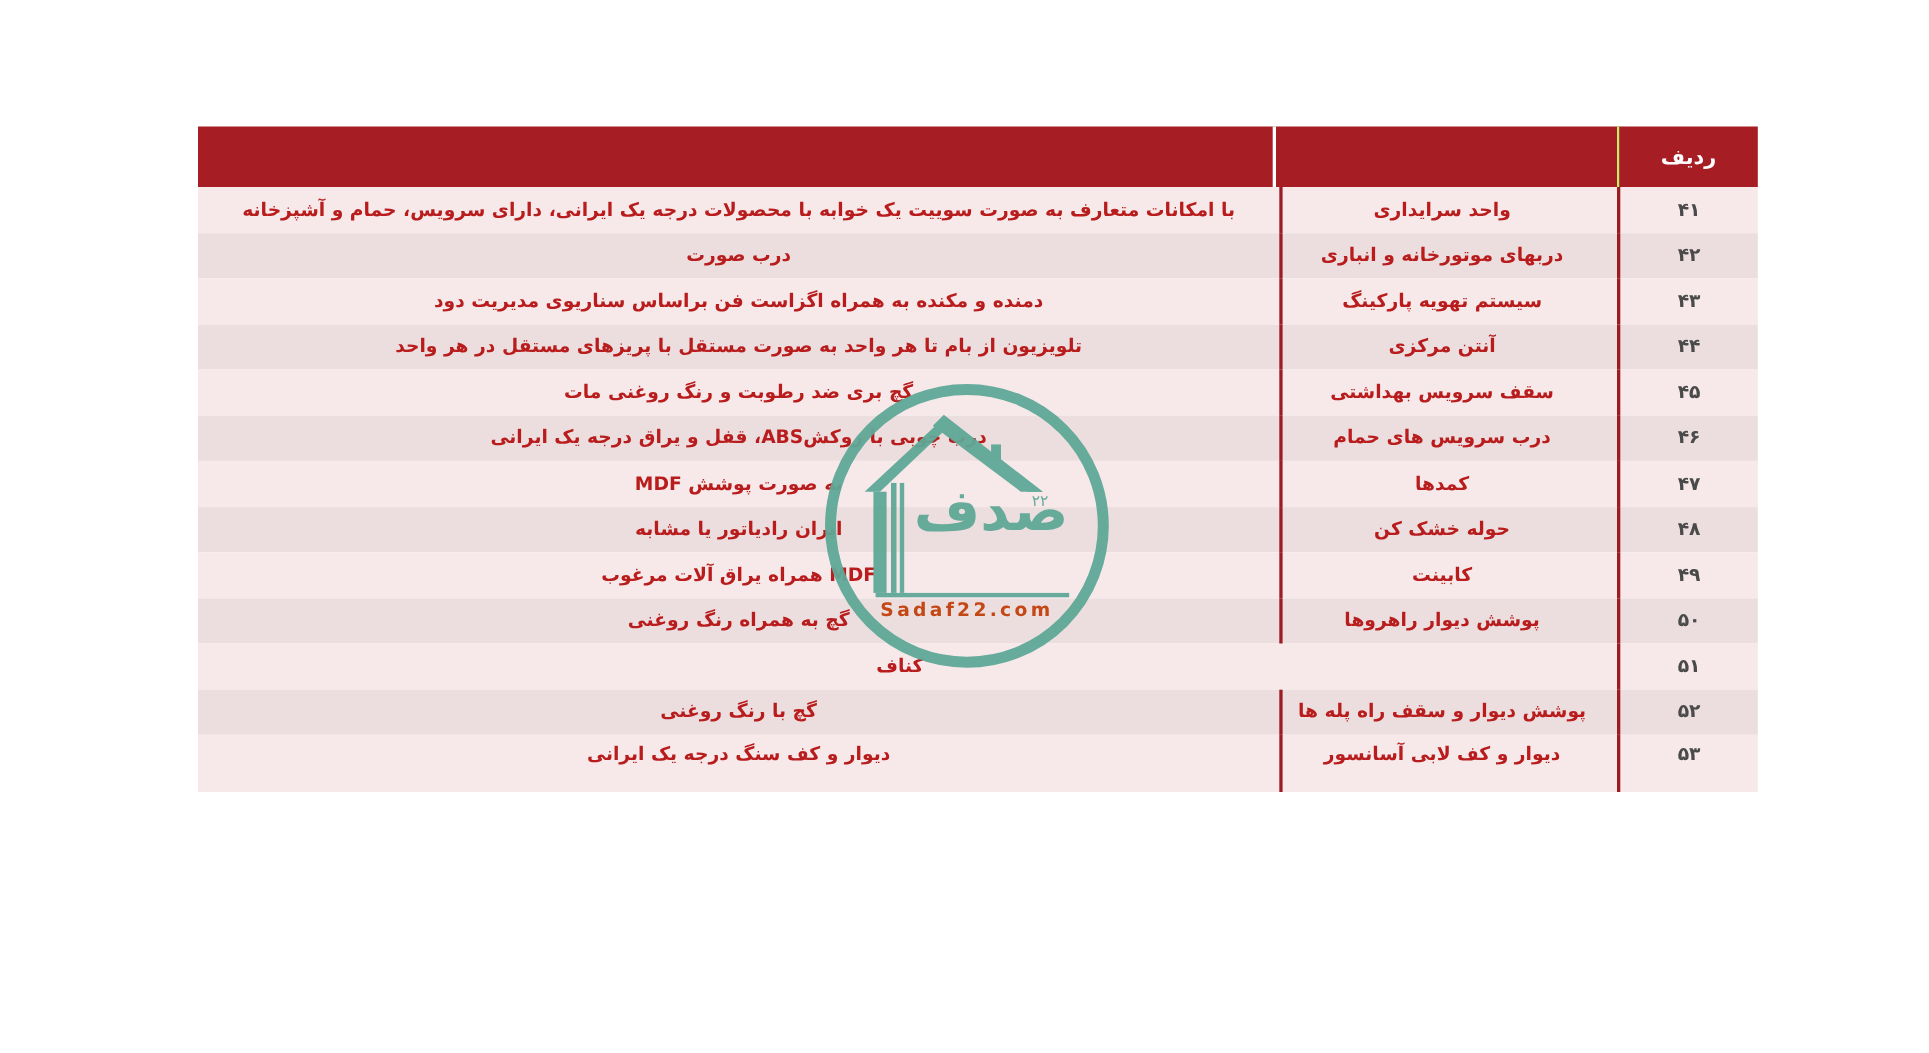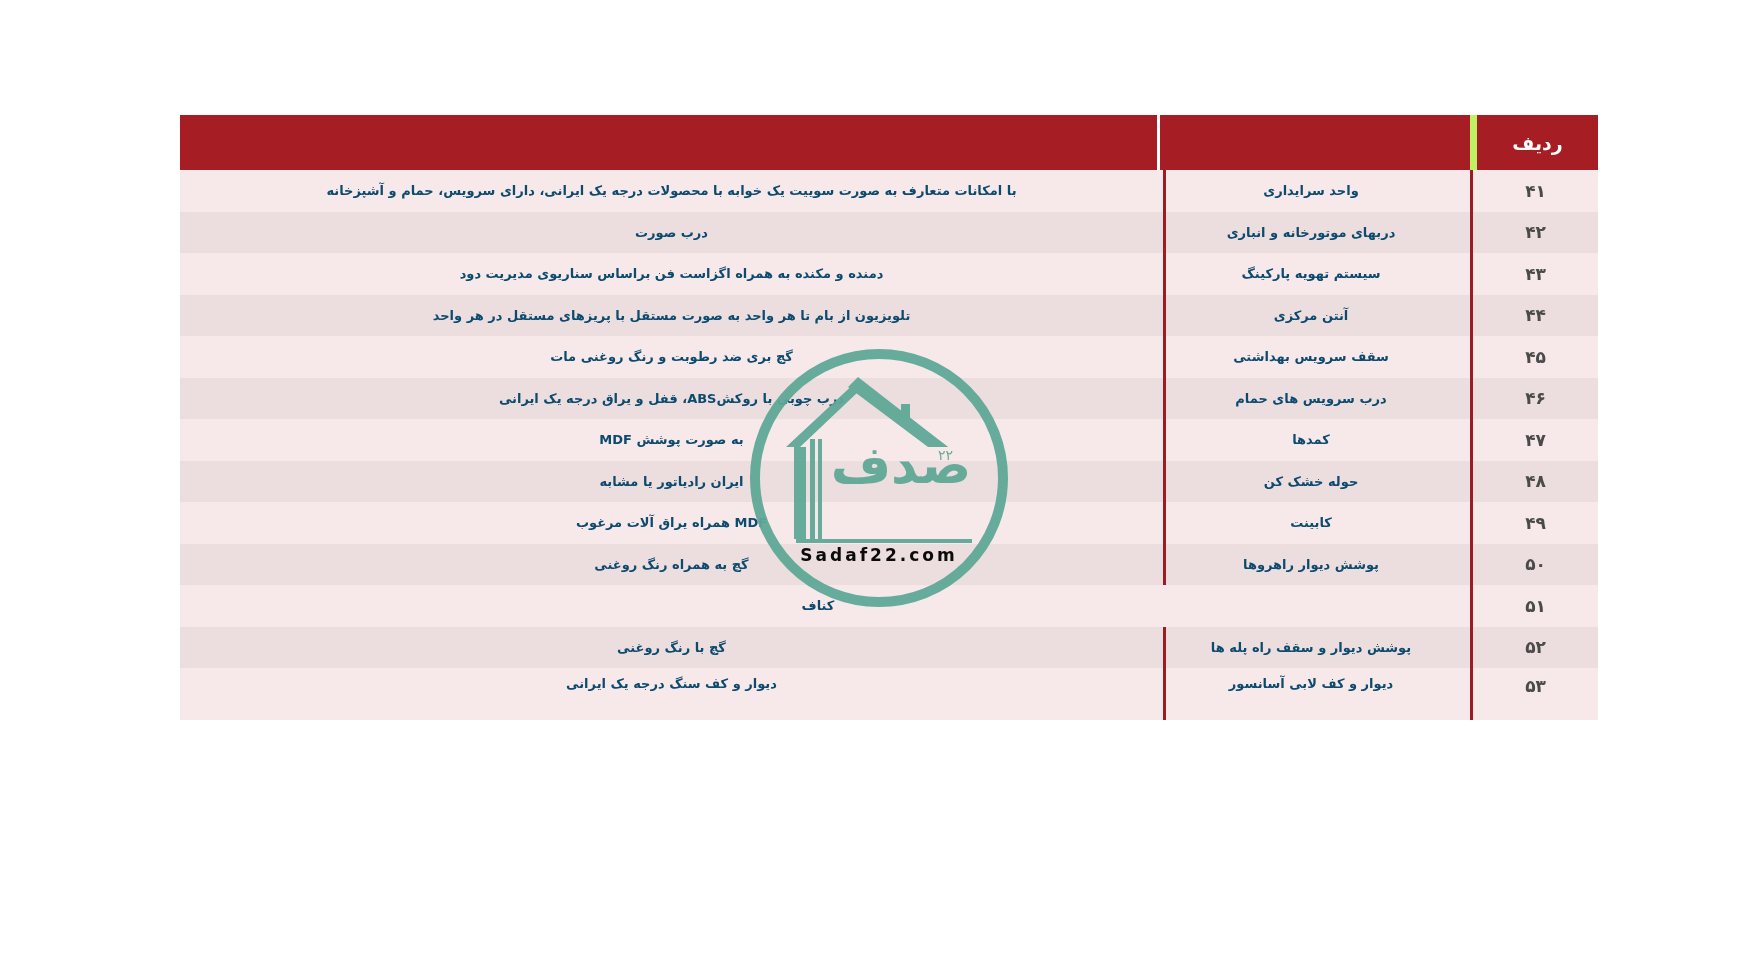--- a/index.html
+++ b/index.html
@@ -32,35 +32,35 @@
       justify-content: center;
       color: #ffffff;
       font-weight: bold;
       font-size: 19px;
       height: 55px;
       box-sizing: border-box;
     }
     .col-num { width: 128px; flex: none; }
     .col-item { width: 293px; flex: none; }
     .col-desc { flex: 1; }
-    .header .col-num { border-left: 7px solid #bef264; margin-left: 20px; }
+    .header .col-num { border-left: 2px solid #bef264; margin-left: 20px; }
     .header .col-item { border-left: 3px solid #ffffff; }
     .row {
       display: flex;
       height: 41.5px;
     }
     .row.last { height: 52px; }
     .row.odd { background: #f7e9ea; }
     .row.even { background: #ecdedf; }
     .row .cell {
       display: flex;
       align-items: center;
       justify-content: center;
-      color: #0c4a6e;
-      font-size: 13px;
+      color: #b91c1c;
+      font-size: 17px;
       font-weight: bold;
       box-sizing: border-box;
       white-space: nowrap;
     }
     .row.last .cell { align-items: flex-start; padding-top: 8px; }
     .row .col-num {
       border-left: 3px solid #9c1c24;
       font-size: 17px;
       color: #4a4a4a;
       margin-left: 14px;
@@ -162,14 +162,14 @@
     <rect x="153" y="57" width="9" height="22" fill="#5fa897"></rect>
 
     <rect x="46" y="100" width="12" height="92" fill="#5fa897"></rect>
     <rect x="62" y="92" width="5" height="100" fill="#5fa897"></rect>
     <rect x="70" y="92" width="4" height="100" fill="#5fa897"></rect>
 
     <rect x="48" y="192" width="176" height="4" fill="#5fa897"></rect>
   </svg>
   <div style="position:absolute;left:78px;top:92px;width:150px;text-align:center;font-size:52px;font-weight:bold;color:#5fa897;direction:rtl;font-family:'DejaVu Sans',sans-serif;line-height:1;">صدف</div>
   <div style="position:absolute;left:190px;top:100px;font-size:14px;color:#5fa897;font-family:Liberation Sans, sans-serif;">۲۲</div>
-  <div style="position:absolute;left:0;top:198px;width:262px;text-align:center;font-size:17px;font-weight:bold;letter-spacing:3px;color:#000000;font-family:'DejaVu Sans',sans-serif;">Sadaf22.com</div>
+  <div style="position:absolute;left:0;top:198px;width:262px;text-align:center;font-size:17px;font-weight:bold;letter-spacing:3px;color:#c2410c;font-family:'DejaVu Sans',sans-serif;">Sadaf22.com</div>
 </div>
 
 </body></html>

